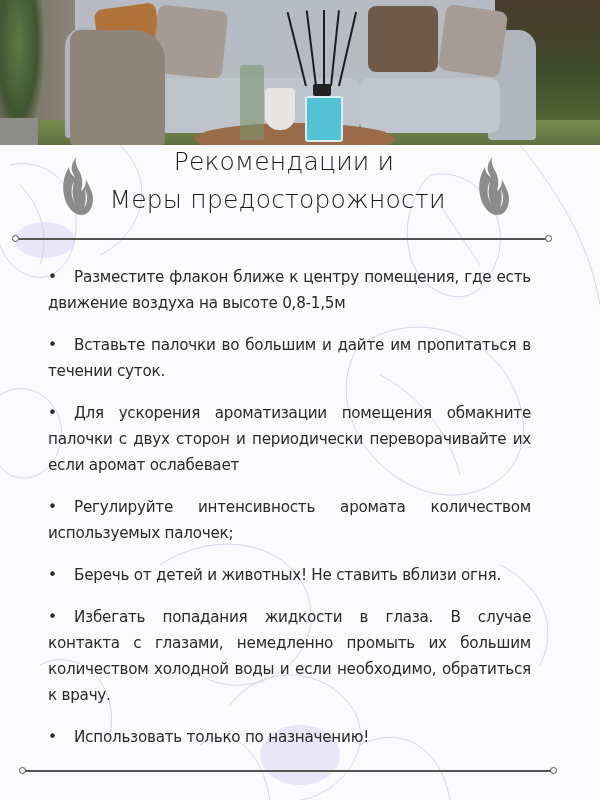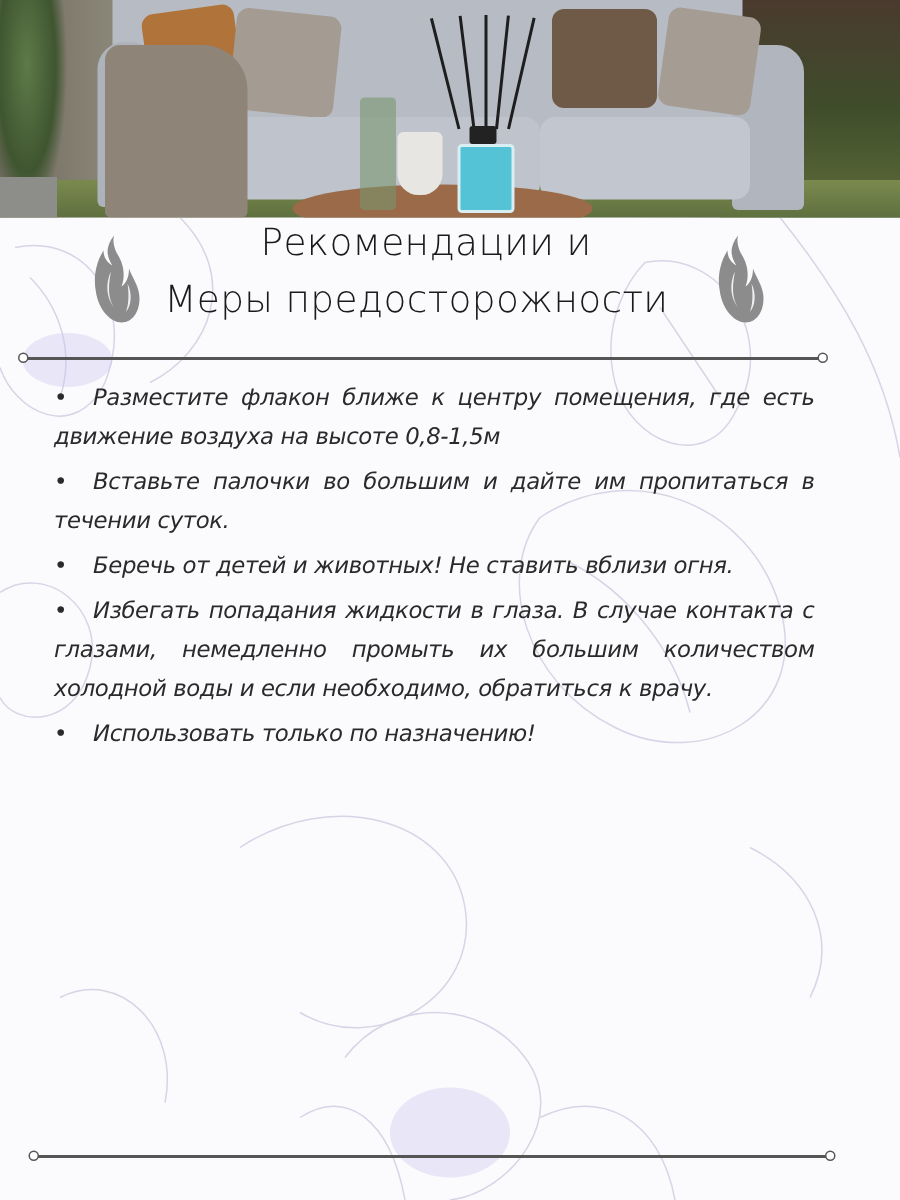--- a/index.html
+++ b/index.html
@@ -57,21 +57,21 @@
     .divider::before, .divider::after {
       content:""; position:absolute; top:-3px; width:5px; height:5px; border:1.5px solid #555; border-radius:50%; background:#fff;
     }
     .divider::before { left:-6px; }
     .divider::after { right:-6px; }
     .divider.top { left:18px; top:93px; width:528px; }
     .divider.bottom { left:25px; top:625px; width:526px; }
 
     .items { position:absolute; left:32px; top:103px; width:515px;
       font-family: "DejaVu Sans", sans-serif; font-size:15.2px; line-height:26px; color:#2a2a2a; letter-spacing:-0.25px; }
-    .item { text-align: justify; text-align-last: left; margin:4px;font-style:italic; }
+    .item { text-align: justify; text-align-last: left; margin:16px; }
     .item .bullet { display:inline-block; width:26px; text-indent:0; }
     .item.gap { margin-top: 26px; }
   </style>
 </head>
 <body>
 
 <div class="hero">
   <div class="wall-dark"></div>
   <div class="floor"></div>
   <div class="plant-l"></div>
@@ -137,19 +137,21 @@
     <path fill="#8c8c8c" d="M14 2 C8 10 9 16 13 22 C9 20 7 16 7 12 C2 20 0 30 2 40 C4 52 12 60 19 60 C27 60 31 52 31 44 C31 36 26 30 24 24 C24 30 22 34 19 36 C22 28 20 20 16 14 C14 10 13 6 14 2 Z"></path>
     <path fill="#fbfafd" d="M12 26 C8 34 9 44 14 50 C10 44 10 36 12 26 Z" opacity="0.9"></path>
     <path fill="#fbfafd" d="M23 34 C26 40 26 48 22 53 C24 47 24 41 23 34 Z" opacity="0.9"></path>
   </svg>
 
   <div class="divider top"></div>
 
   <div class="items">
     <p class="item"><span class="bullet">•</span><span>Разместите флакон ближе к центру помещения, где есть движение воздуха на высоте 0,8-1,5м</span></p>
     <p class="item"><span class="bullet">•</span><span>Вставьте палочки во большим и дайте им пропитаться в течении суток.</span></p>
+    <p class="item"><span class="bullet">•</span><span>Для ускорения ароматизации помещения обмакните палочки с двух сторон и периодически переворачивайте их если аромат ослабевает</span></p>
+    <p class="item"><span class="bullet">•</span><span>Регулируйте интенсивность аромата количеством используемых палочек;</span></p>
     <p class="item"><span class="bullet">•</span><span>Беречь от детей и животных! Не ставить вблизи огня.</span></p>
     <p class="item"><span class="bullet">•</span><span>Избегать попадания жидкости в глаза. В случае контакта с глазами, немедленно промыть их большим количеством холодной воды и если необходимо, обратиться к врачу.</span></p>
     <p class="item"><span class="bullet">•</span><span>Использовать только по назначению!</span></p>
   </div>
 
   <div class="divider bottom"></div>
 </div>
 
 </body></html>

